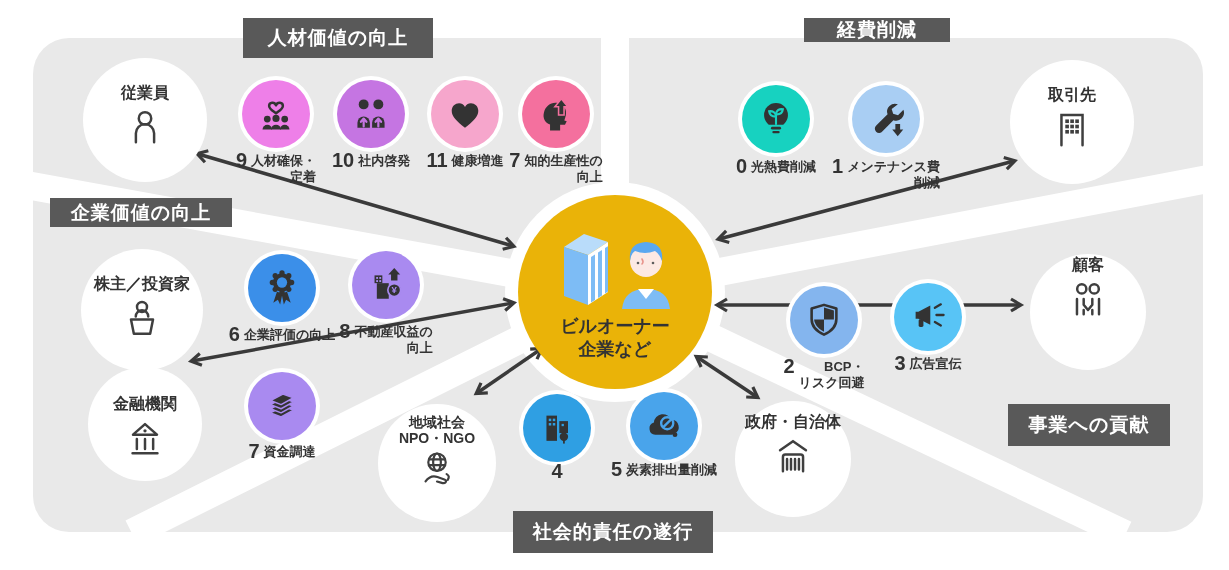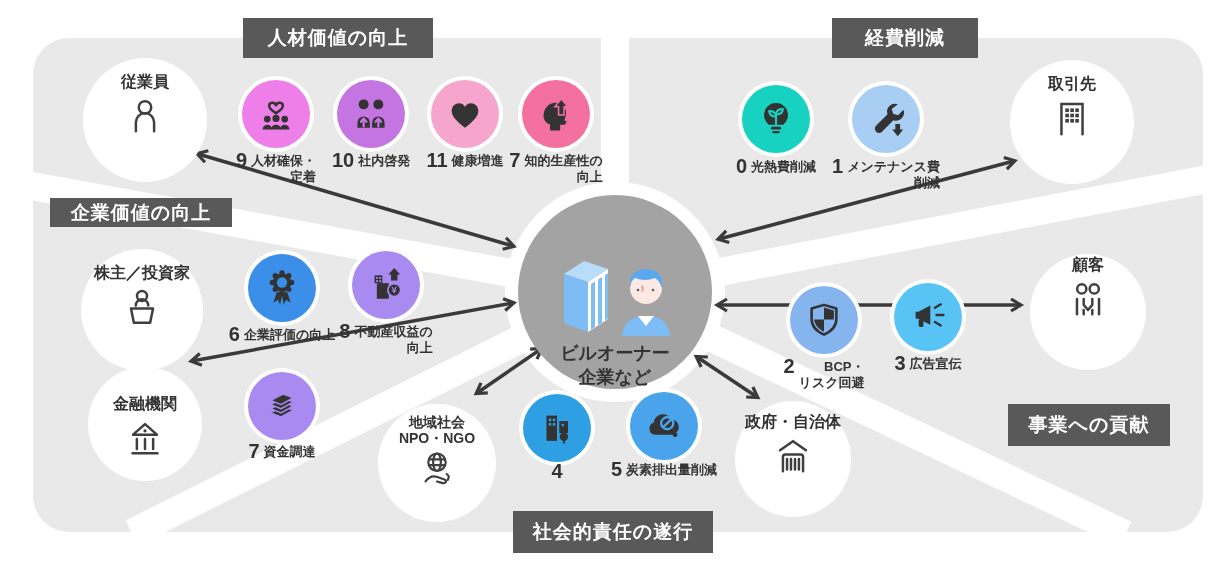--- a/index.html
+++ b/index.html
@@ -6,30 +6,30 @@
   body{width:1229px;height:570px;position:relative;overflow:hidden;
        font-family:"Liberation Sans","DejaVu Sans",sans-serif;color:#333;}
   .panel{position:absolute;left:33px;top:38px;width:1170px;height:494px;
          background:#e9e9e9;border-radius:36px;}
   .band{position:absolute;left:615px;top:292px;height:28px;background:#fff;
         transform-origin:0 50%;}
   .halo{position:absolute;left:505px;top:182px;width:220px;height:220px;
         border-radius:50%;background:#fff;}
   .arrows{position:absolute;left:0;top:0;width:1229px;height:570px;}
   .center-circle{position:absolute;left:518px;top:195px;width:194px;height:194px;
-        border-radius:50%;background:#a3a3a3;display:flex;flex-direction:column;
-        align-items:center;justify-content:flex-end;}
+        border-radius:50%;background:#eab308;display:flex;flex-direction:column;
+        align-items:center;justify-content:center;}
   .center-label{font-size:18px;font-weight:700;text-align:center;white-space:pre-line;
         line-height:1.3;margin-top:4px;}
   .sec-header{position:absolute;background:#595959;color:#fff;display:flex;
         align-items:center;justify-content:center;font-size:19px;font-weight:700;
         letter-spacing:1px;}
   .actor{position:absolute;background:#fff;border-radius:50%;display:flex;
         flex-direction:column;align-items:center;}
-  .a-label{font-size:16px;font-weight:700;margin-top:15px;text-align:center;
+  .a-label{font-size:16px;font-weight:700;margin-top:26px;text-align:center;
         white-space:pre-line;line-height:1.15;}
   .a-label.small{font-size:14px;margin-top:10px;}
   .a-icon{margin-top:2px;}
   .benefit{position:absolute;width:68px;}
   .b-circle{width:68px;height:68px;border-radius:50%;background:var(--bg,#ccc);
         box-shadow:0 0 0 4px #fff;display:flex;align-items:center;justify-content:center;}
   .b-caption{position:absolute;left:-41px;top:70px;width:150px;display:flex;
         justify-content:center;align-items:flex-start;gap:4px;}
   .b-num{font-size:20px;font-weight:800;line-height:1;color:#333;}
   .b-label{font-size:13px;font-weight:700;line-height:1.2;text-align:right;
@@ -57,21 +57,21 @@
     <line x1="198" y1="154" x2="513" y2="246" marker-start="url(#ah)" marker-end="url(#ah)"></line>
     <line x1="719" y1="239" x2="1014" y2="161" marker-start="url(#ah)" marker-end="url(#ah)"></line>
     <line x1="513" y1="303" x2="192" y2="361" marker-start="url(#ah)" marker-end="url(#ah)"></line>
     <line x1="541" y1="349" x2="477" y2="393" marker-start="url(#ah)" marker-end="url(#ah)"></line>
     <line x1="697" y1="357" x2="757" y2="397" marker-start="url(#ah)" marker-end="url(#ah)"></line>
     <line x1="718" y1="305" x2="1020" y2="305" marker-start="url(#ah)" marker-end="url(#ah)"></line>
   </g>
 </svg>
 
 <div class="sec-header" style="left:243px;top:18px;width:190px;height:40px">人材価値の向上</div>
-<div class="sec-header" style="left:832px;top:18px;width:146px;height:40px">経費削減</div>
+<div class="sec-header" style="left:804px;top:18px;width:146px;height:24px">経費削減</div>
 <div class="sec-header" style="left:50px;top:198px;width:182px;height:29px">企業価値の向上</div>
 <div class="sec-header" style="left:513px;top:511px;width:200px;height:42px">社会的責任の遂行</div>
 <div class="sec-header" style="left:1008px;top:404px;width:162px;height:42px">事業への貢献</div>
 
 <div class="actor" style="left:83px;top:58px;width:124px;height:124px">
   <div class="a-label">従業員</div>
   <svg class="a-icon" width="46" height="46" viewBox="0 0 48 48" fill="none" stroke="#3f3f3f" stroke-width="2.6" stroke-linecap="round">
     <circle cx="24" cy="15" r="6.5"></circle>
       <path d="M14.5 40 V30.5 a9.5 9.5 0 0 1 19 0 V40"></path>
   </svg>

